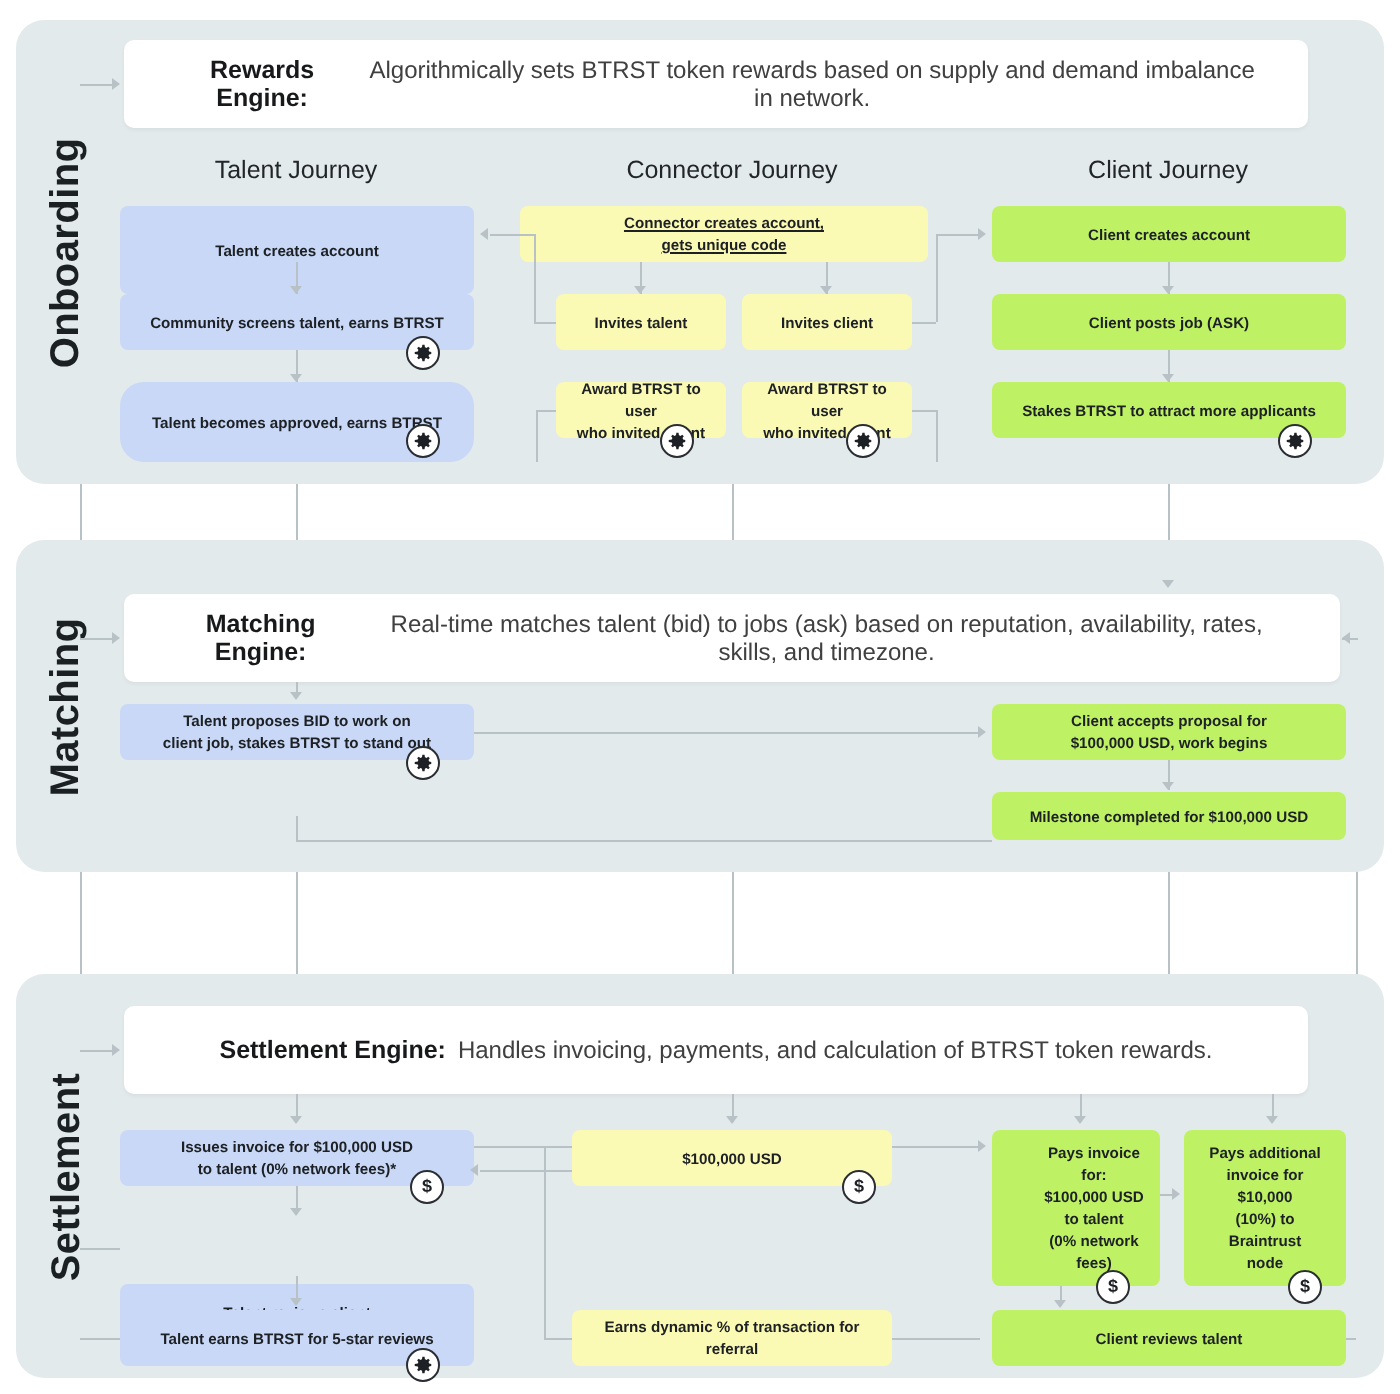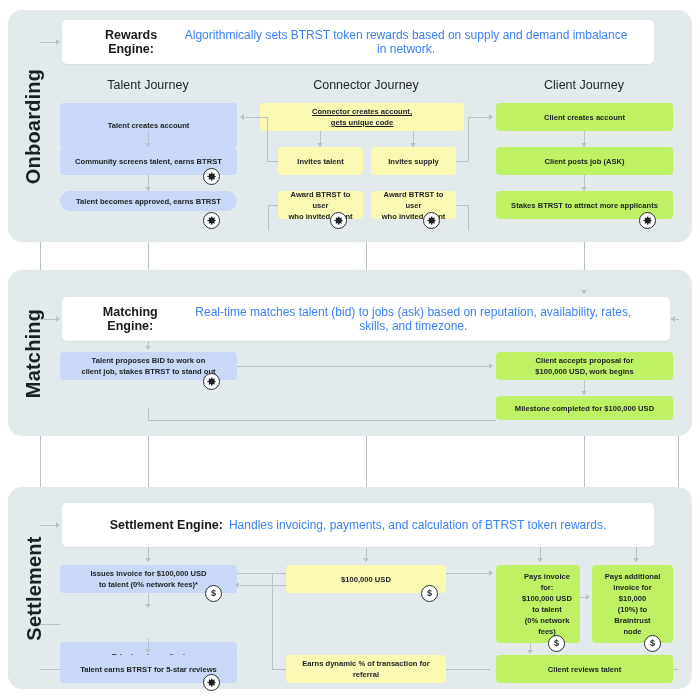--- a/index.html
+++ b/index.html
@@ -62,21 +62,21 @@
     box-sizing: border-box;
   }
   .engine-bar .eng-title {
     font-size: 12.5px;
     font-weight: bold;
     color: #17191b;
     margin-right: 6px;
   }
   .engine-bar .eng-desc {
     font-size: 12px;
-    color: #3b82f6;
+    color: #404040;
   }
 
   .col-title {
     position: absolute;
     font-size: 12.5px;
     color: #22262a;
     text-align: center;
   }
 
   .node {
@@ -177,36 +177,36 @@
   <div class="arrowhead down" style="left:145px; top:143px;"></div>
   <div class="node blue" style="left:60px; top:147px; width:177px; height:28px;">Community screens talent, earns BTRST</div>
   <div class="badge" style="left:203px; top:168px;">
     <svg width="11" height="11" viewBox="0 0 24 24" aria-hidden="true">
         <path fill="#1d2024" d="M12 8.2a3.8 3.8 0 1 0 0 7.6 3.8 3.8 0 0 0 0-7.6zm0 6a2.2 2.2 0 1 1 0-4.4 2.2 2.2 0 0 1 0 4.4z"></path>
         <path fill="#1d2024" d="M21 13.2v-2.4l-2.3-.4a6.9 6.9 0 0 0-.7-1.7l1.4-1.9-1.7-1.7-1.9 1.4a6.9 6.9 0 0 0-1.7-.7L13.7 3h-2.4l-.4 2.8c-.6.2-1.1.4-1.7.7L7.3 5.1 5.6 6.8 7 8.7c-.3.5-.5 1.1-.7 1.7L3 10.8v2.4l3.3.4c.2.6.4 1.2.7 1.7l-1.4 1.9 1.7 1.7 1.9-1.4c.5.3 1.1.5 1.7.7l.4 2.8h2.4l.4-2.8c.6-.2 1.2-.4 1.7-.7l1.9 1.4 1.7-1.7-1.4-1.9c.3-.5.5-1.1.7-1.7l2.3-.4z"></path>
       </svg>
   </div>
   <div class="conn v" style="left:148px; top:175px; height:16px;"></div>
   <div class="arrowhead down" style="left:145px; top:187px;"></div>
-  <div class="node blue" style="left:60px; top:191px; width:177px; height:20px;border-radius:12px;">Talent becomes approved, earns BTRST</div>
+  <div class="node blue" style="left:60px; top:191px; width:177px; height:40px;border-radius:12px;">Talent becomes approved, earns BTRST</div>
   <div class="badge" style="left:203px; top:212px;">
     <svg width="11" height="11" viewBox="0 0 24 24" aria-hidden="true">
         <path fill="#1d2024" d="M12 8.2a3.8 3.8 0 1 0 0 7.6 3.8 3.8 0 0 0 0-7.6zm0 6a2.2 2.2 0 1 1 0-4.4 2.2 2.2 0 0 1 0 4.4z"></path>
         <path fill="#1d2024" d="M21 13.2v-2.4l-2.3-.4a6.9 6.9 0 0 0-.7-1.7l1.4-1.9-1.7-1.7-1.9 1.4a6.9 6.9 0 0 0-1.7-.7L13.7 3h-2.4l-.4 2.8c-.6.2-1.1.4-1.7.7L7.3 5.1 5.6 6.8 7 8.7c-.3.5-.5 1.1-.7 1.7L3 10.8v2.4l3.3.4c.2.6.4 1.2.7 1.7l-1.4 1.9 1.7 1.7 1.9-1.4c.5.3 1.1.5 1.7.7l.4 2.8h2.4l.4-2.8c.6-.2 1.2-.4 1.7-.7l1.9 1.4 1.7-1.7-1.4-1.9c.3-.5.5-1.1.7-1.7l2.3-.4z"></path>
       </svg>
   </div>
 
   <div class="node yellow" style="left:260px; top:103px; width:204px; height:28px; white-space:pre-line;text-decoration:underline;">Connector creates account,
 gets unique code</div>
   <div class="conn v" style="left:320px; top:131px; height:16px;"></div>
   <div class="arrowhead down" style="left:317px; top:143px;"></div>
   <div class="conn v" style="left:413px; top:131px; height:16px;"></div>
   <div class="arrowhead down" style="left:410px; top:143px;"></div>
   <div class="node yellow" style="left:278px; top:147px; width:85px; height:28px;">Invites talent</div>
-  <div class="node yellow" style="left:371px; top:147px; width:85px; height:28px;">Invites supply</div>
+  <div class="node yellow" style="left:371px; top:147px; width:85px; height:28px;">Invites client</div>
   <div class="node yellow" style="left:278px; top:191px; width:85px; height:28px; white-space:pre-line;">Award BTRST to user
 who invited talent</div>
   <div class="badge" style="left:330px; top:212px;">
     <svg width="11" height="11" viewBox="0 0 24 24" aria-hidden="true">
         <path fill="#1d2024" d="M12 8.2a3.8 3.8 0 1 0 0 7.6 3.8 3.8 0 0 0 0-7.6zm0 6a2.2 2.2 0 1 1 0-4.4 2.2 2.2 0 0 1 0 4.4z"></path>
         <path fill="#1d2024" d="M21 13.2v-2.4l-2.3-.4a6.9 6.9 0 0 0-.7-1.7l1.4-1.9-1.7-1.7-1.9 1.4a6.9 6.9 0 0 0-1.7-.7L13.7 3h-2.4l-.4 2.8c-.6.2-1.1.4-1.7.7L7.3 5.1 5.6 6.8 7 8.7c-.3.5-.5 1.1-.7 1.7L3 10.8v2.4l3.3.4c.2.6.4 1.2.7 1.7l-1.4 1.9 1.7 1.7 1.9-1.4c.5.3 1.1.5 1.7.7l.4 2.8h2.4l.4-2.8c.6-.2 1.2-.4 1.7-.7l1.9 1.4 1.7-1.7-1.4-1.9c.3-.5.5-1.1.7-1.7l2.3-.4z"></path>
       </svg>
   </div>
   <div class="node yellow" style="left:371px; top:191px; width:85px; height:28px; white-space:pre-line;">Award BTRST to user
 who invited client</div>

